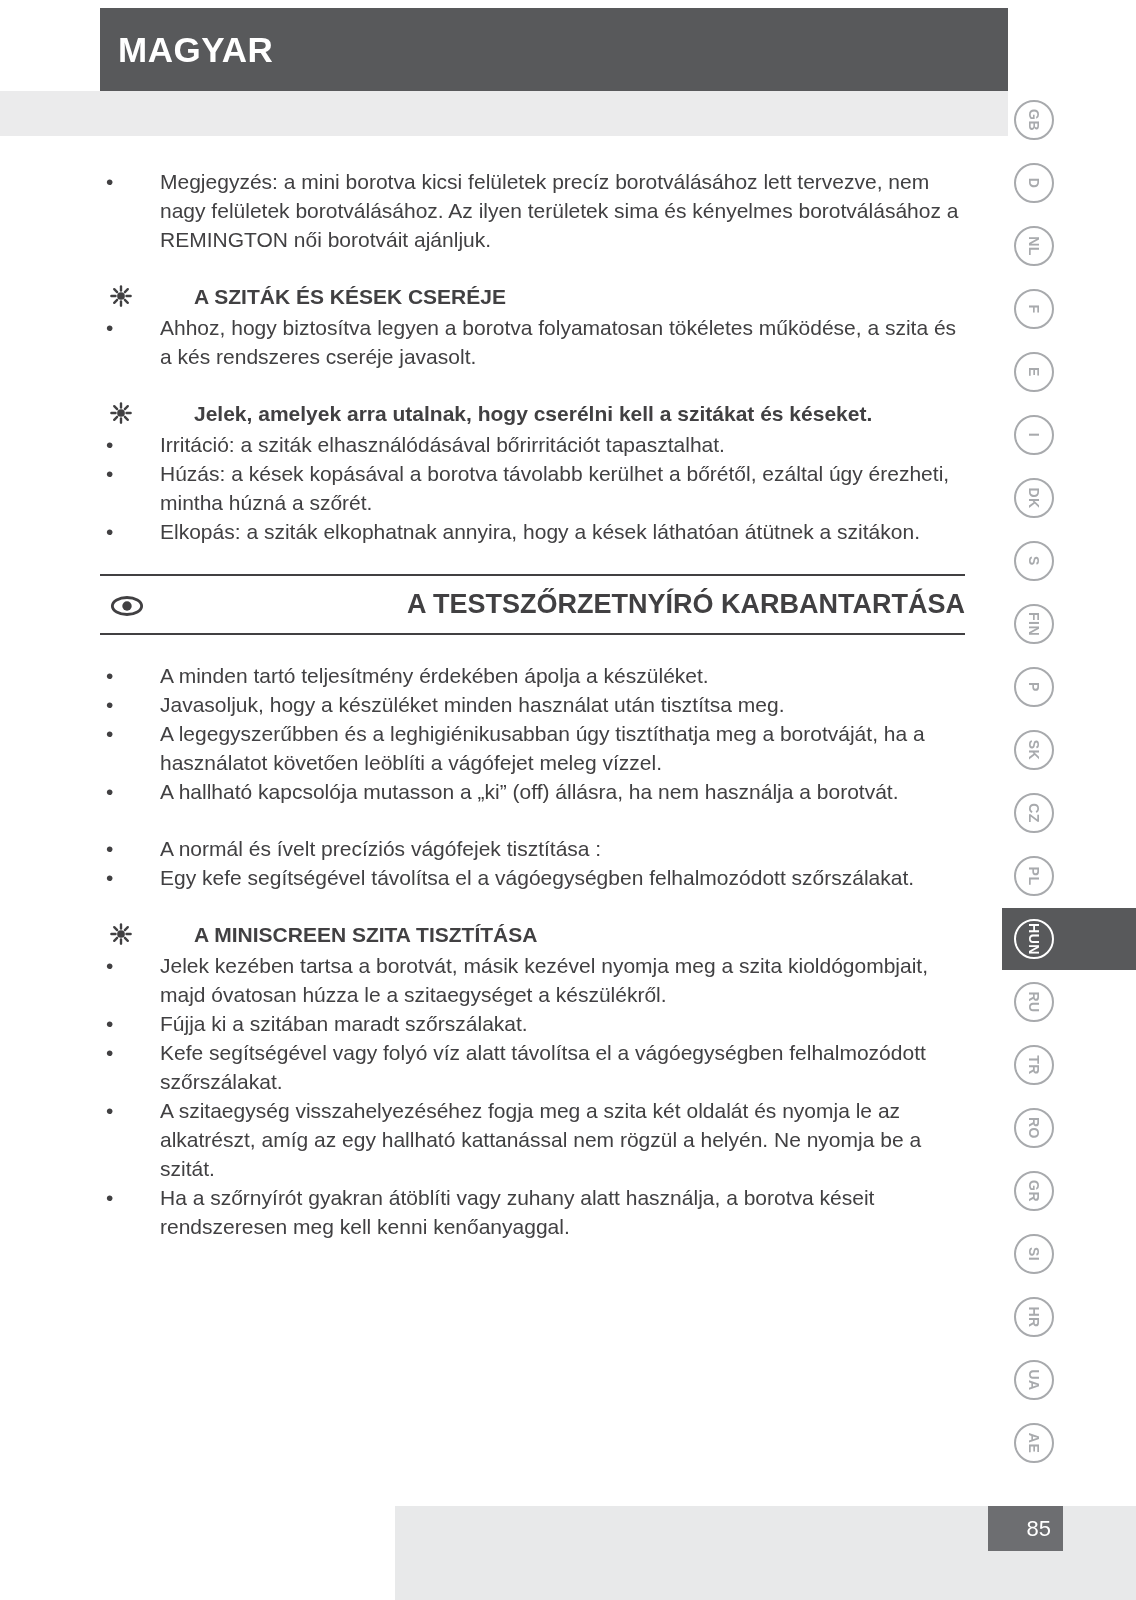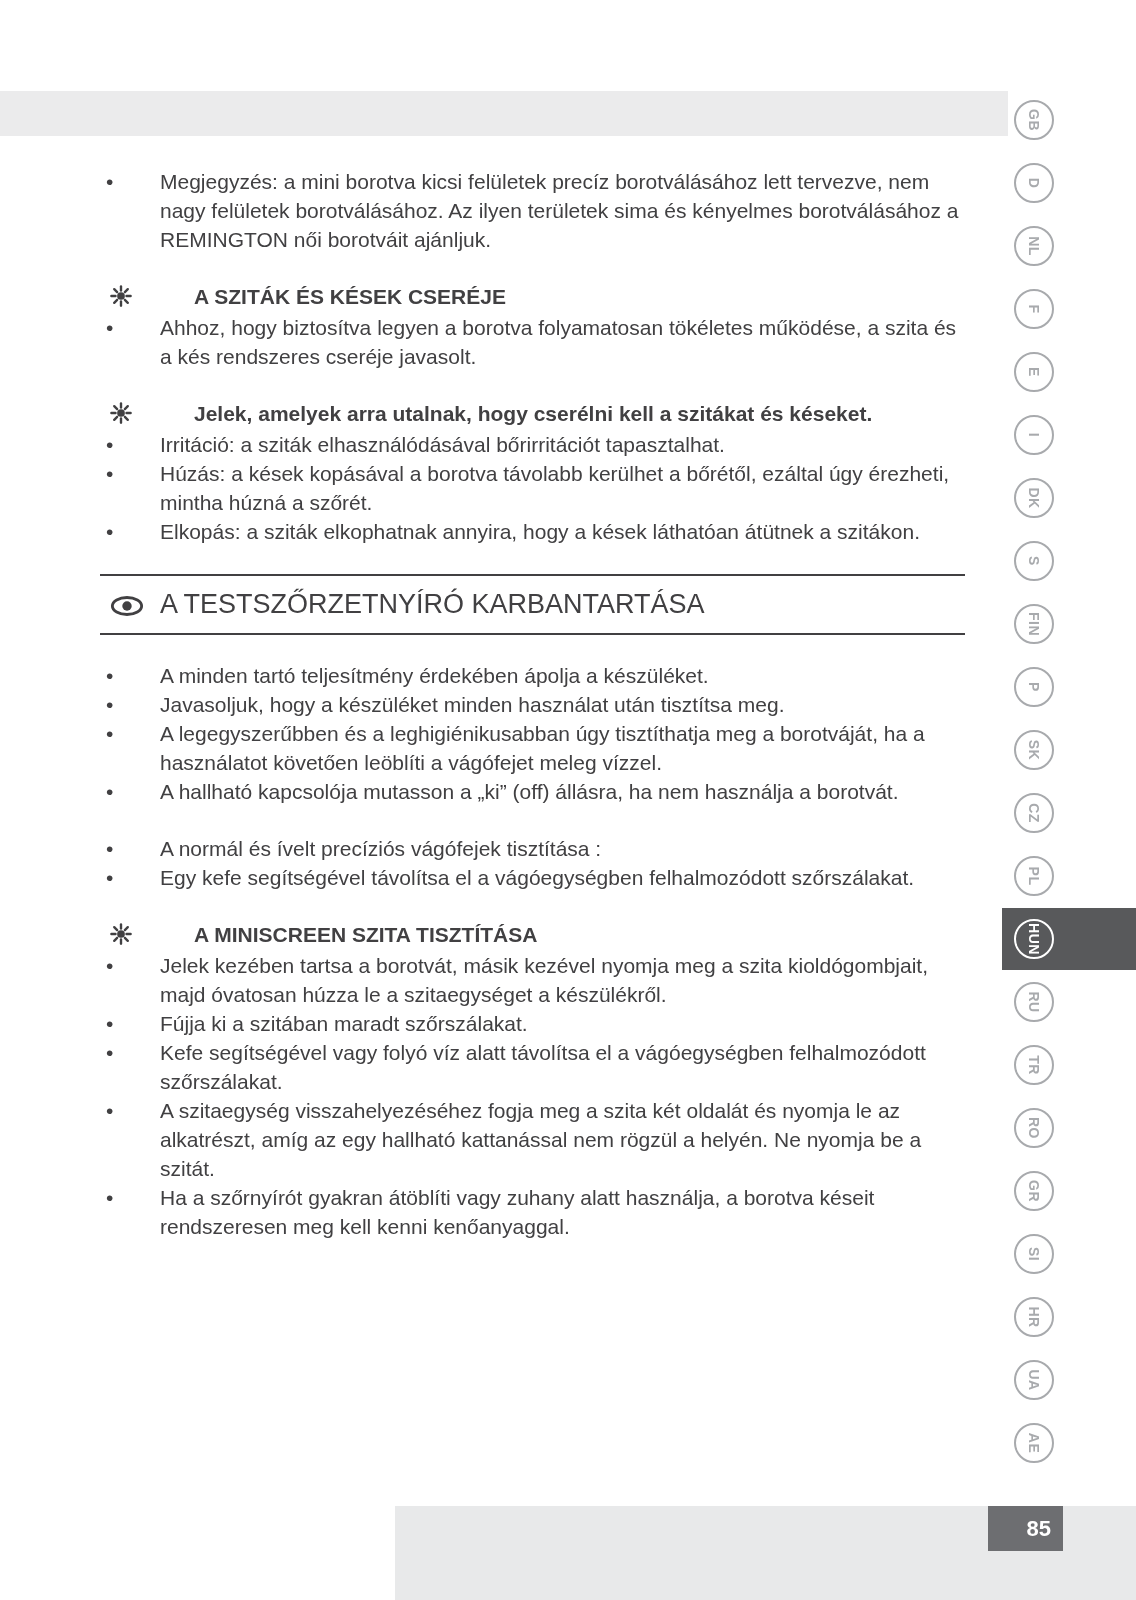--- a/index.html
+++ b/index.html
@@ -89,49 +89,52 @@
     padding-left: 10px; padding-top: 3px;
   }
   .heading-text { flex: 1; }
   .major-heading {
     border-top: 2.5px solid #414042;
     border-bottom: 2.5px solid #414042;
     margin: 8px 0 26px 0;
     padding: 12px 0 13px 0;
     display: flex; align-items: center;
     font-size: 27px; line-height: 32px;
-    font-weight: normal;
+    font-weight: bold;
+    text-align: right;
   }
   .major-heading .icon-cell { padding-top: 4px; }
   
   .bottom-strip {
     position: absolute;
     left: 395px; top: 1506px;
     width: 741px; height: 94px;
     background: #e8e9ea;
   }
   .page-num-box {
     position: absolute;
     left: 988px; top: 1506px;
     width: 75px; height: 45px;
     background: #6d6e71;
     color: #ffffff;
     font-size: 22px;
     display: flex; align-items: center; justify-content: flex-end;
     padding-right: 12px;
     z-index: 2;
-    font-weight: bold;
   }
   svg { display: block; }
 </style>
 </head>
 <body>
 
 <div class="page">
 
+  <div class="header-bar">
+    <span class="header-title">MAGYAR</span>
+  </div>
   <div class="header-substrip"></div>
 
   <div class="active-band"></div>
 
   <div class="lang-col">
     <div class="lang">
         <span class="lang-label">GB</span>
       </div>
     <div class="lang">
         <span class="lang-label">D</span>

